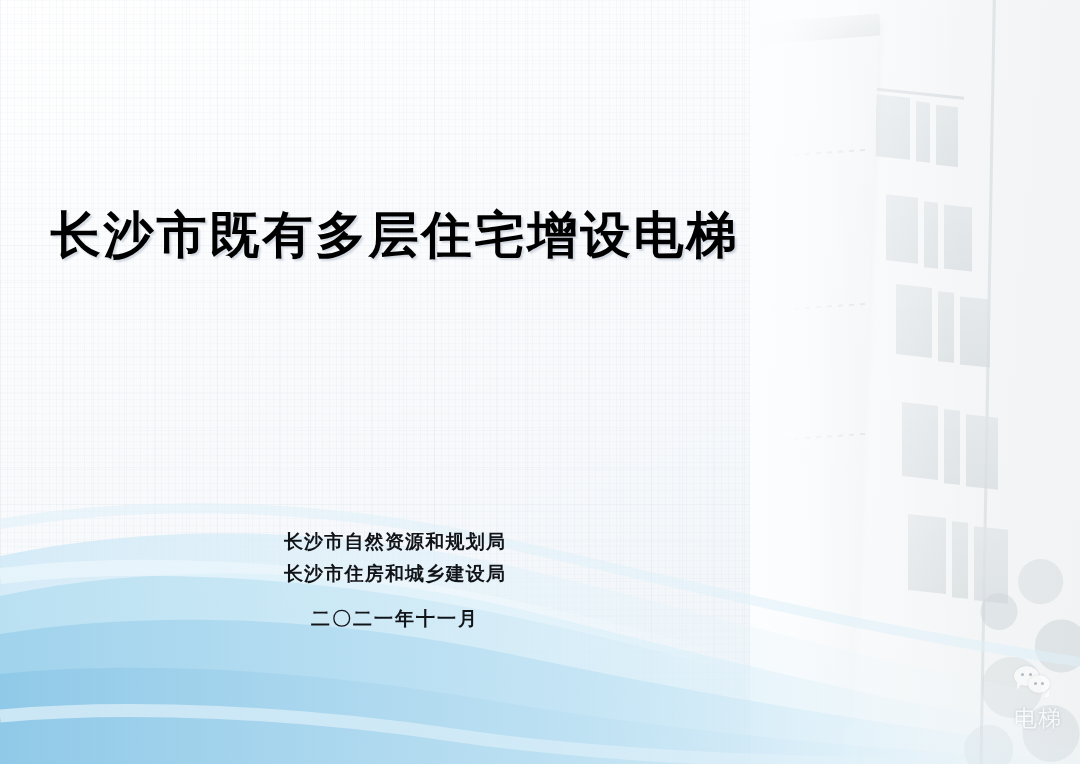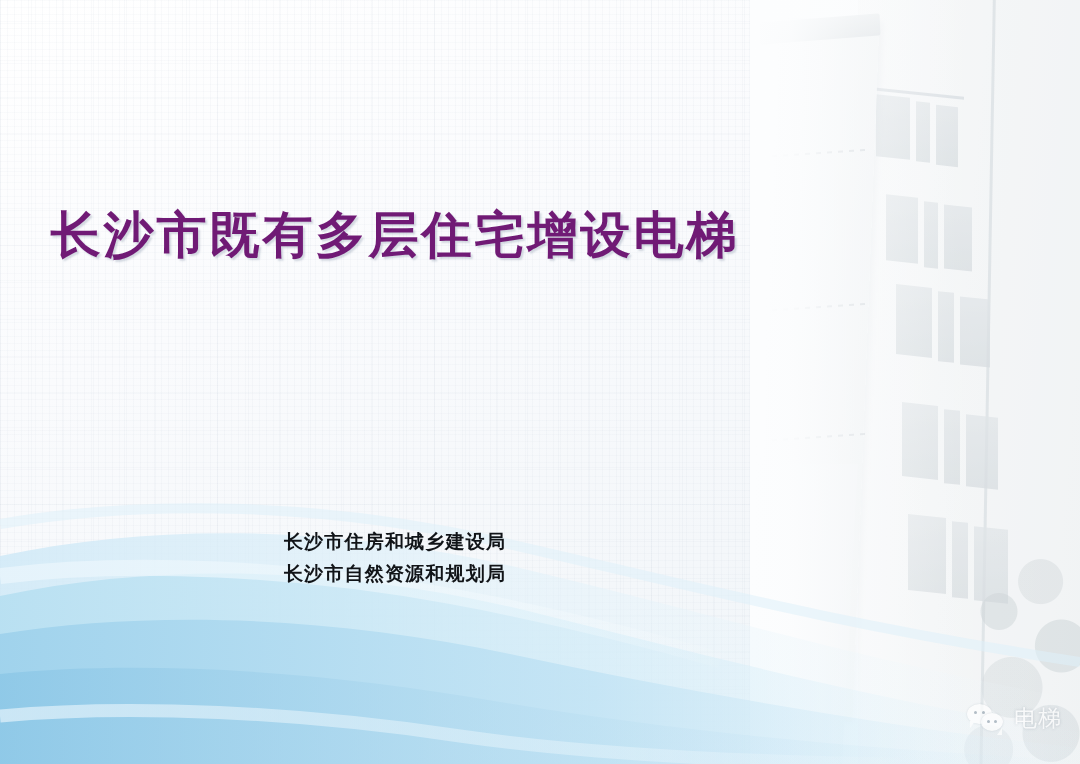--- a/index.html
+++ b/index.html
@@ -189,21 +189,21 @@
     top: 204px;
     width: 790px;
     text-align: center;
   }
   .title-line {
     font-family: "Liberation Sans", sans-serif;
     font-weight: bold;
     font-size: 50px;
     line-height: 1.24;
     letter-spacing: 3px;
-    color: #701a75;
+    color: #000000;
     text-shadow: 2px 2px 2px rgba(120,135,160,0.30);
     white-space: nowrap;
   }
 
   
   .agency-block {
     position: absolute;
     left: 0;
     top: 526px;
     width: 790px;
@@ -227,23 +227,23 @@
     color: #111418;
     white-space: nowrap;
   }
 
   
   .watermark {
     position: absolute;
     right: 18px;
     bottom: 30px;
     display: flex;
-    align-items: center;
     gap: 7px;
     opacity: 0.72;
+    flex-direction: column;
   }
   .wm-logo { position: relative; width: 40px; height: 30px; }
   .bubble {
     position: absolute;
     background: #ffffff;
     border-radius: 50%;
     box-shadow: 0 0 2px rgba(110,125,140,0.35);
   }
   .bubble-a { width: 25px; height: 20px; left: 0;  top: 0; }
   .bubble-b { width: 22px; height: 18px; left: 14px; top: 9px; }
@@ -363,22 +363,23 @@
       <path d="M0,252 C130,240 300,248 460,272 C600,292 760,298 900,300" fill="none" stroke="url(#wg5)" stroke-width="13" opacity="0.7"></path>
       <path d="M0,60 C150,34 330,40 500,78 C660,114 830,160 1080,198" fill="none" stroke="#dff0fa" stroke-width="10" opacity="0.55"></path>
     </svg>
   </div>
 
   <div class="title-block">
     <div class="title-line">长沙市既有多层住宅增设电梯</div>
   </div>
 
   <div class="agency-block">
+    <div class="agency-line">长沙市自然资源和规划局</div>
     <div class="agency-line">长沙市住房和城乡建设局</div>
-    <div class="agency-line">长沙市自然资源和规划局</div>
+    <div class="date-line">二〇二一年十一月</div>
   </div>
 
   <div class="watermark">
     <span class="wm-logo">
       <span class="bubble bubble-a"></span>
       <span class="bub-tail tail-a"></span>
       <span class="dot" style="left:7px;  top:7px;"></span>
       <span class="dot" style="left:15px; top:7px;"></span>
       <span class="bubble bubble-b"></span>
       <span class="bub-tail tail-b"></span>

